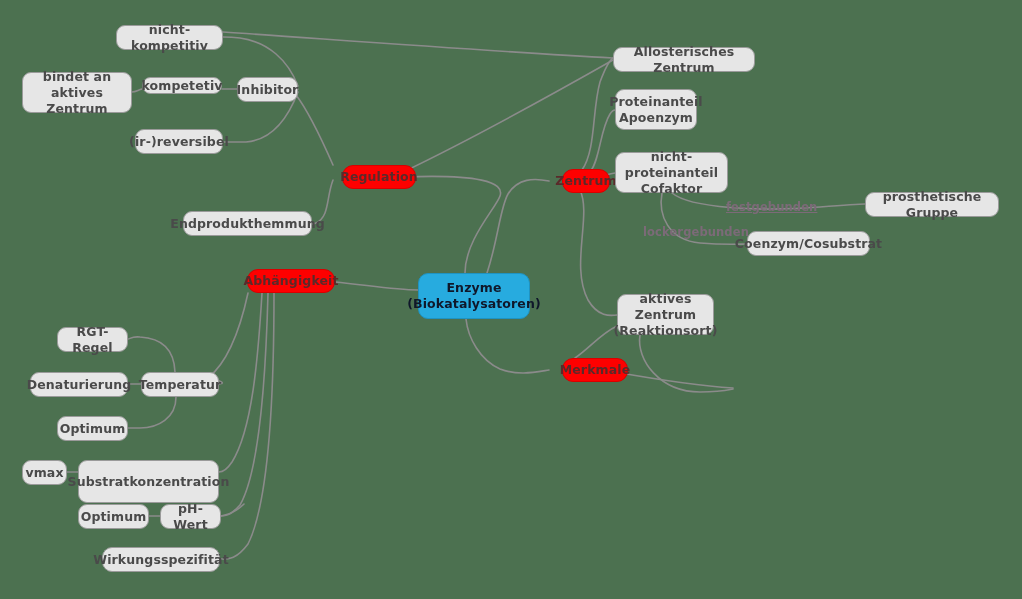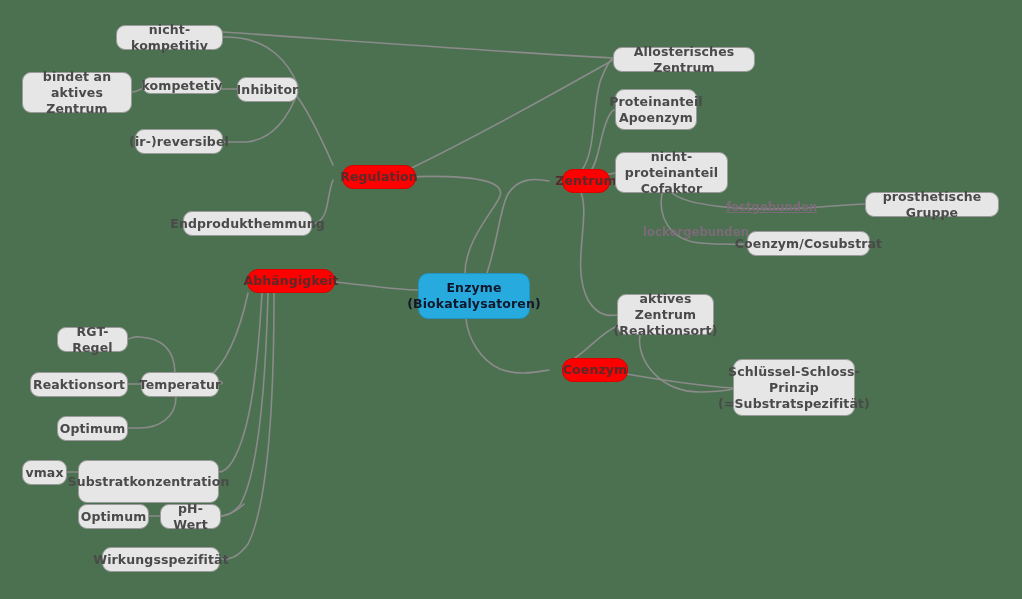--- a/index.html
+++ b/index.html
@@ -97,44 +97,41 @@
       <path d="M 176 397 C 176 418 158 428 140 428 C 132 428 130 428 128 428" fill="none" stroke="#8b8b8b" stroke-width="1.6" stroke-linecap="round"></path>
       <path d="M 78 472 L 67 472" fill="none" stroke="#8b8b8b" stroke-width="1.6" stroke-linecap="round"></path>
       <path d="M 160 516 L 149 516" fill="none" stroke="#8b8b8b" stroke-width="1.6" stroke-linecap="round"></path>
       <path d="M 221 516 C 232 514 238 510 244 504" fill="none" stroke="#8b8b8b" stroke-width="1.6" stroke-linecap="round"></path>
     </svg>
 <div class="node root" style="left: 418px; top: 273px; width: 112px; height: 46px;">Enzyme
 (Biokatalysatoren)</div>
     <div class="node branch" style="left: 329px; top: 165px; width: 74px; height: 24px;">Regulation</div>
     <div class="node branch" style="left: 549px; top: 169px; width: 48px; height: 24px;">Zentrum</div>
     <div class="node branch" style="left: 234px; top: 269px; width: 88px; height: 24px;">Abhängigkeit</div>
-    <div class="node branch" style="left: 549px; top: 358px; width: 66px; height: 24px;">Coenzym</div>
+    <div class="node branch" style="left: 549px; top: 358px; width: 66px; height: 24px;">Merkmale</div>
     <div class="node" style="left: 116px; top: 25px; width: 107px; height: 25px;">nicht-kompetitiv</div>
     <div class="node" style="left: 22px; top: 72px; width: 110px; height: 41px;">bindet an aktives
 Zentrum</div>
     <div class="node" style="left: 142px; top: 77px; width: 80px; height: 17px;">kompetetiv</div>
     <div class="node" style="left: 237px; top: 77px; width: 61px; height: 25px;">Inhibitor</div>
     <div class="node" style="left: 135px; top: 129px; width: 88px; height: 25px;">(ir-)reversibel</div>
     <div class="node" style="left: 183px; top: 211px; width: 129px; height: 25px;">Endprodukthemmung</div>
     <div class="node" style="left: 613px; top: 47px; width: 142px; height: 25px; border-radius: 9px;">Allosterisches Zentrum</div>
     <div class="node" style="left: 615px; top: 89px; width: 82px; height: 41px;">Proteinanteil
 Apoenzym</div>
     <div class="node" style="left: 615px; top: 152px; width: 113px; height: 41px;">nicht-proteinanteil
 Cofaktor</div>
     <div class="node" style="left: 865px; top: 192px; width: 134px; height: 25px;">prosthetische Gruppe</div>
     <div class="node" style="left: 747px; top: 231px; width: 123px; height: 25px;">Coenzym/Cosubstrat</div>
     <div class="node" style="left: 617px; top: 294px; width: 97px; height: 41px;">aktives Zentrum
 (Reaktionsort)</div>
-    <div class="node" style="left: 733px; top: 359px; width: 122px; height: 57px;">Schlüssel-Schloss-
-Prinzip
-(=Substratspezifität)</div>
     <div class="node" style="left: 57px; top: 327px; width: 71px; height: 25px;">RGT-Regel</div>
-    <div class="node" style="left: 30px; top: 372px; width: 98px; height: 25px;">Reaktionsort</div>
+    <div class="node" style="left: 30px; top: 372px; width: 98px; height: 25px;">Denaturierung</div>
     <div class="node" style="left: 141px; top: 372px; width: 78px; height: 25px;">Temperatur</div>
     <div class="node" style="left: 57px; top: 416px; width: 71px; height: 25px;">Optimum</div>
     <div class="node" style="left: 22px; top: 460px; width: 45px; height: 25px;">vmax</div>
     <div class="node" style="left: 78px; top: 460px; width: 141px; height: 43px;">Substratkonzentration</div>
     <div class="node" style="left: 78px; top: 504px; width: 71px; height: 25px;">Optimum</div>
     <div class="node" style="left: 160px; top: 504px; width: 61px; height: 25px;">pH-Wert</div>
-    <div class="node" style="left: 102px; top: 547px; width: 118px; height: 25px;">Wirkungsspezifität</div>
+    <div class="node" style="left: 102px; top: 547px; width: 118px; height: 25px; border-radius: 10px;">Wirkungsspezifität</div>
     <div class="edge-label" style="left: 726px; top: 200px; text-decoration: underline;">festgebunden</div>
     <div class="edge-label" style="left: 643px; top: 225px;">lockergebunden</div>
   </div>
 
 </body></html>

